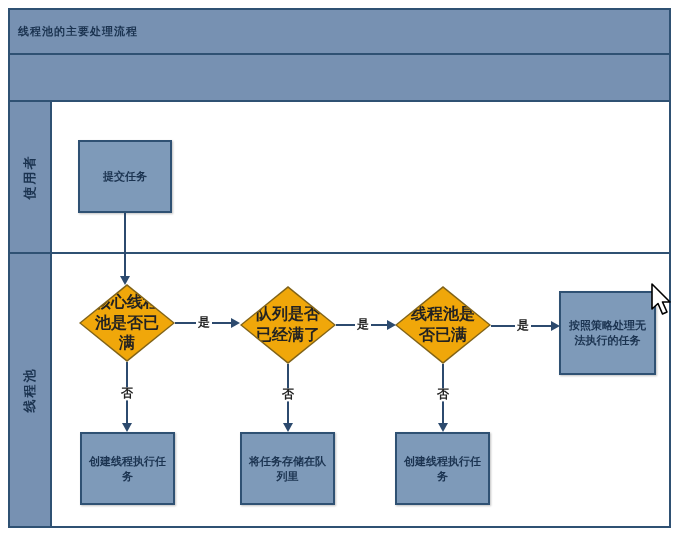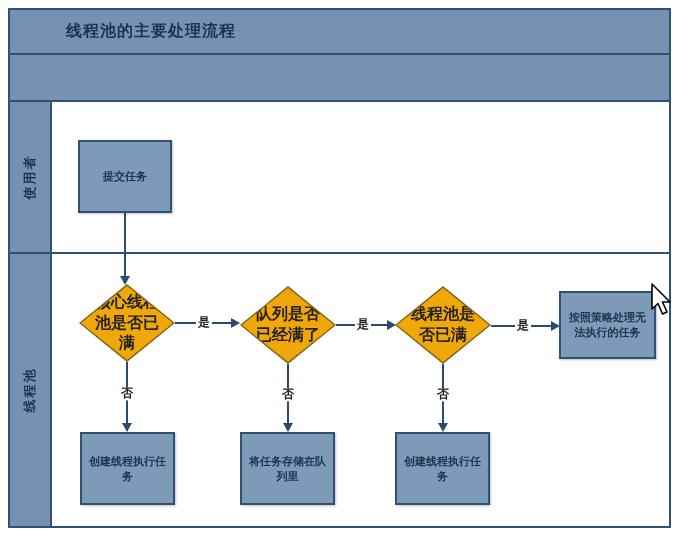--- a/index.html
+++ b/index.html
@@ -5,21 +5,21 @@
   :root{
     --blue:#7791b2; --boxblue:#7e9ab9; --navy:#2f5173; --ink:#1b3350;
     --orange:#f0a70a; --dborder:#806318; --line:#2c4a6e; --white:#ffffff;
   }
   *{box-sizing:border-box; margin:0; padding:0;}
   html,body{width:677px;height:536px;background:#fff;overflow:hidden;}
   body{font-family:"Liberation Serif","DejaVu Serif",serif;}
   .stage{position:absolute;left:0;top:0;width:677px;height:536px;background:#fff;}
   .pool{position:absolute;left:8px;top:8px;width:663px;height:520px;border:2px solid var(--navy);background:#fff;}
   .row-title{position:absolute;left:0;top:0;width:659px;height:45px;background:var(--blue);border-bottom:2px solid var(--navy);display:flex;align-items:center;padding-left:8px;}
-  .row-title span{font-size:16px;font-weight:bold;color:var(--ink);letter-spacing:1px;margin-left:48px;}
+  .row-title span{font-size:11px;font-weight:bold;color:var(--ink);letter-spacing:1px;}
   .row-band{position:absolute;left:0;top:45px;width:659px;height:47px;background:var(--blue);border-bottom:2px solid var(--navy);}
   .lane{position:absolute;left:0;width:659px;background:#fff;}
   .lane1{top:92px;height:152px;border-bottom:2px solid var(--navy);}
   .lane2{top:244px;height:272px;}
   .lane-label-col{position:absolute;left:0;top:0;width:42px;height:100%;background:var(--blue);border-right:2px solid var(--navy);}
   .lane-label{position:absolute;left:50%;top:50%;transform:translate(-50%,-50%) rotate(-90deg);white-space:nowrap;font-size:13px;font-weight:bold;color:var(--ink);letter-spacing:2px;}
   
   .node{position:absolute;display:flex;align-items:center;justify-content:center;text-align:center;font-weight:bold;color:var(--ink);}
   .proc{background:var(--boxblue);border:2px solid var(--navy);font-size:11px;line-height:1.35;padding:9px 6px;box-shadow:1px 1px 2px rgba(0,0,0,0.25);}
   .diamond-outer{position:absolute;clip-path:polygon(50% 0,100% 50%,50% 100%,0 50%);background:var(--dborder);}
@@ -57,21 +57,21 @@
   <div class="diamond-outer" style="left:79px;top:284px;width:96px;height:78px;">
     <div class="diamond-inner">核心线程池是否已满</div>
   </div>
   <div class="diamond-outer" style="left:240px;top:286px;width:96px;height:78px;">
     <div class="diamond-inner">队列是否已经满了</div>
   </div>
   <div class="diamond-outer" style="left:395px;top:286px;width:96px;height:78px;">
     <div class="diamond-inner">线程池是否已满</div>
   </div>
 
-  <div class="node proc" style="left:559px;top:291px;width:97px;height:68px;">按照策略处理无法执行的任务</div>
+  <div class="node proc" style="left:559px;top:291px;width:97px;height:84px;">按照策略处理无法执行的任务</div>
 
   <div class="node proc" style="left:80px;top:432px;width:95px;height:73px;">创建线程执行任务</div>
   <div class="node proc" style="left:240px;top:432px;width:95px;height:73px;font-family:Liberation Serif, serif;">将任务存储在队列里</div>
   <div class="node proc" style="left:395px;top:432px;width:95px;height:73px;">创建线程执行任务</div>
 
   <div class="vline" style="left:124px;top:213px;height:63px;"></div>
   <div class="arr-down" style="left:120px;top:276px;"></div>
 
   <div class="hline" style="left:175px;top:322px;width:57px;"></div>
   <div class="arr-right" style="left:231px;top:318px;"></div>

